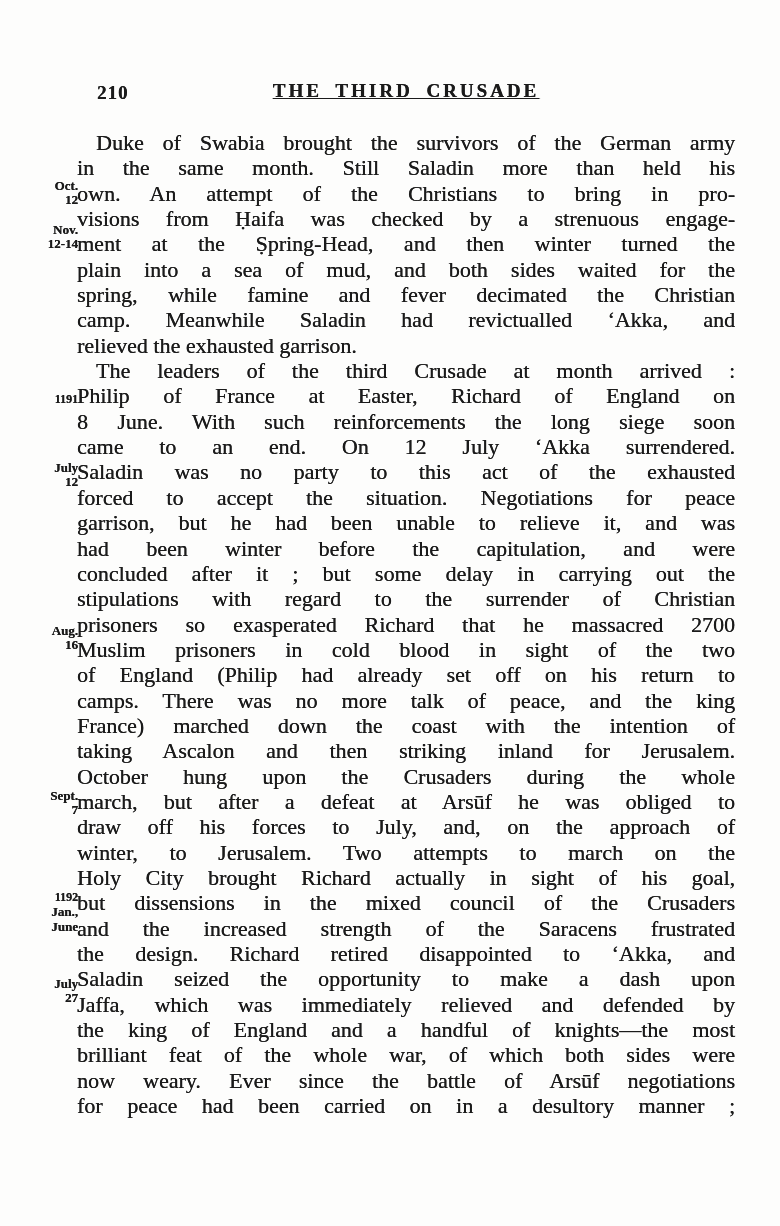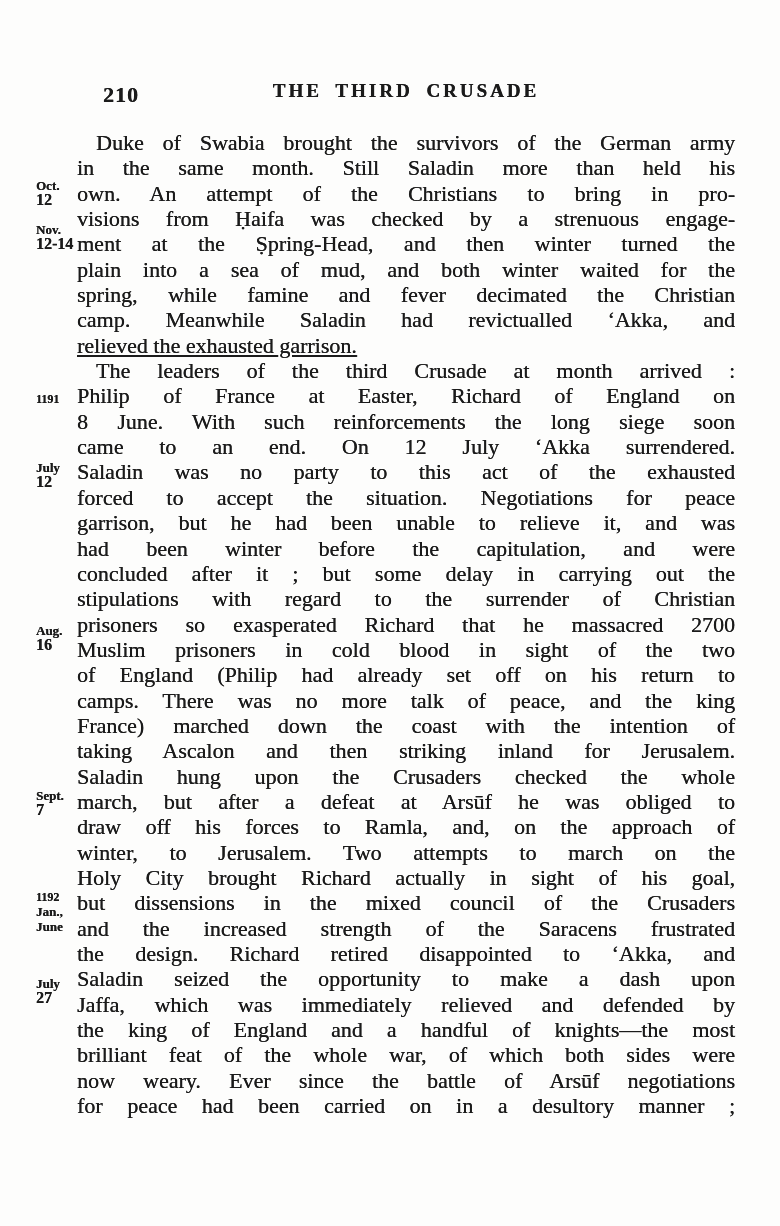--- a/index.html
+++ b/index.html
@@ -17,59 +17,60 @@
     width:780px;height:1226px;
     background:var(--paper);
     color:var(--ink);
     overflow:hidden;
   }
   
   .running-head{
     position:absolute;top:80px;left:0;width:780px;height:24px;
   }
   .page-number{
-    position:absolute;left:103px;top:2px;
-    font-size:22px;font-weight:700;letter-spacing:1px;
+    position:absolute;left:97px;top:2px;
+    font-size:19px;font-weight:700;letter-spacing:1px;
     text-shadow:0.3px 0 0 currentColor;
   }
   .head-title{
     position:absolute;left:77px;width:658px;top:0;
     text-align:center;
     font-size:19px;font-weight:700;letter-spacing:3px;
     word-spacing:6px;
     text-shadow:0.3px 0 0 currentColor;
+    text-decoration:underline;
   }
   
   .body-text{
     position:absolute;left:77px;top:130px;width:658px;
     font-size:22px;line-height:25.35px;
     text-shadow:0.25px 0 0 currentColor;
   }
   .text-line{
     text-align:justify;
     text-align-last:justify;
     text-justify:inter-word;
     height:25.35px;overflow:visible;white-space:nowrap;
   }
   .text-line.no-just{
-    text-align:center;text-align-last:left;text-decoration:underline;
+    text-align:center;text-align-last:left;
   }
   .text-line.indent{
     padding-left:19px;
   }
   
   .margin-notes{position:absolute;left:0;top:0;width:77px;height:1226px;}
   .margin-note{
     position:absolute;left:36px;width:42px;
-    text-align:left;
+    text-align:right;
     font-weight:700;
     font-size:13px;line-height:15px;
     text-shadow:0.2px 0 0 currentColor;
   }
-  .margin-note .mn-line.small{font-size:16px;line-height:13px;}
+  .margin-note .mn-line.small{font-size:13px;line-height:13px;}
   .margin-note .mn-line.year{font-size:12px;line-height:14px;margin-top:32px;}
 </style>
 </head>
 <body>
 
 <div class="page">
 
   <div class="running-head">
     <span class="page-number">210</span>
     <div class="head-title">THE THIRD CRUSADE</div>
@@ -109,43 +110,43 @@
         <div class="mn-line small">27</div>
       </div>
     </div>
 
   <div class="body-text">
       <div class="text-line indent">Duke of Swabia brought the survivors of the German army</div>
       <div class="text-line">in the same month.  Still Saladin more than held his</div>
       <div class="text-line">own.  An attempt of the Christians to bring in pro-</div>
       <div class="text-line">visions from Ḥaifa was checked by a strenuous engage-</div>
       <div class="text-line">ment at the Ṣpring-Head, and then winter turned the</div>
-      <div class="text-line">plain into a sea of mud, and both winter waited for the</div>
+      <div class="text-line">plain into a sea of mud, and both sides waited for the</div>
       <div class="text-line">spring, while famine and fever decimated the Christian</div>
       <div class="text-line">camp.  Meanwhile Saladin had revictualled ‘Akka, and</div>
       <div class="text-line no-just">relieved the exhausted garrison.</div>
       <div class="text-line indent">The leaders of the third Crusade at month arrived :</div>
       <div class="text-line">Philip of France at Easter, Richard of England on</div>
       <div class="text-line">8 June.  With such reinforcements the long siege soon</div>
       <div class="text-line">came to an end.  On 12 July ‘Akka surrendered.</div>
       <div class="text-line">Saladin was no party to this act of the exhausted</div>
       <div class="text-line">forced to accept the situation.  Negotiations for peace</div>
       <div class="text-line">garrison, but he had been unable to relieve it, and was</div>
       <div class="text-line">had been winter before the capitulation, and were</div>
       <div class="text-line">concluded after it ; but some delay in carrying out the</div>
       <div class="text-line">stipulations with regard to the surrender of Christian</div>
       <div class="text-line">prisoners so exasperated Richard that he massacred 2700</div>
       <div class="text-line">Muslim prisoners in cold blood in sight of the two</div>
       <div class="text-line">of England (Philip had already set off on his return to</div>
       <div class="text-line">camps.  There was no more talk of peace, and the king</div>
       <div class="text-line">France) marched down the coast with the intention of</div>
       <div class="text-line">taking Ascalon and then striking inland for Jerusalem.</div>
-      <div class="text-line">Saladin hung upon the Crusaders checked the whole</div>
+      <div class="text-line">October hung upon the Crusaders during the whole</div>
       <div class="text-line">march, but after a defeat at Arsūf he was obliged to</div>
-      <div class="text-line">draw off his forces to Ramla, and, on the approach of</div>
+      <div class="text-line">draw off his forces to July, and, on the approach of</div>
       <div class="text-line">winter, to Jerusalem.  Two attempts to march on the</div>
       <div class="text-line">Holy City brought Richard actually in sight of his goal,</div>
       <div class="text-line">but dissensions in the mixed council of the Crusaders</div>
       <div class="text-line">and the increased strength of the Saracens frustrated</div>
       <div class="text-line">the design.  Richard retired disappointed to ‘Akka, and</div>
       <div class="text-line">Saladin seized the opportunity to make a dash upon</div>
       <div class="text-line">Jaffa, which was immediately relieved and defended by</div>
       <div class="text-line">the king of England and a handful of knights—the most</div>
       <div class="text-line">brilliant feat of the whole war, of which both sides were</div>
       <div class="text-line">now weary.  Ever since the battle of Arsūf negotiations</div>

